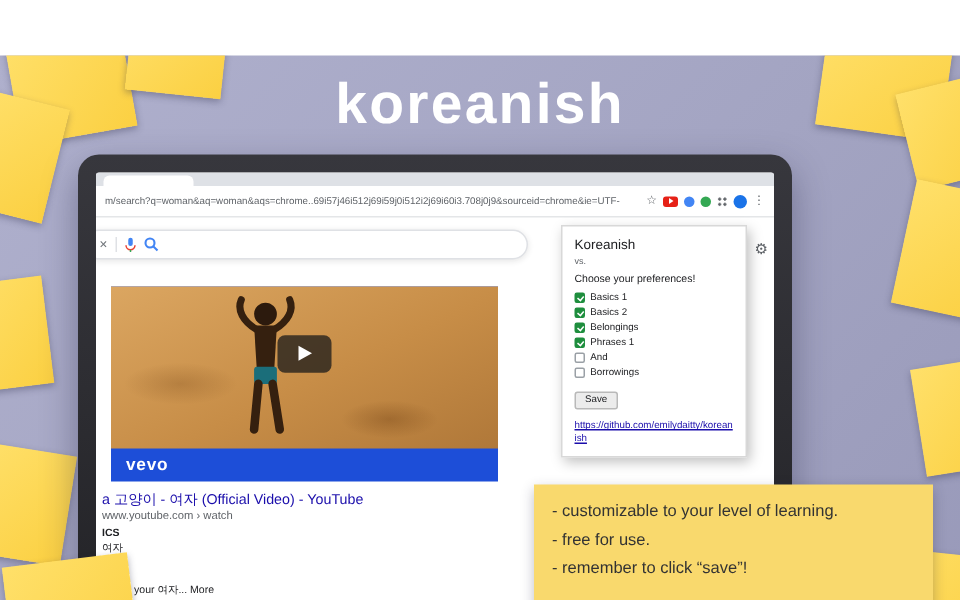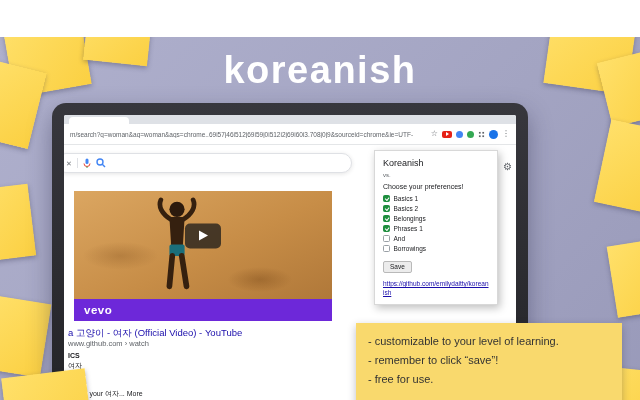--- a/index.html
+++ b/index.html
@@ -44,21 +44,21 @@
   
   .searchbar{position:absolute;left:-8px;top:8px;width:296px;height:20px;background:#fff;
              border:1px solid #dfe1e5;border-radius:11px;box-shadow:0 1px 4px rgba(32,33,36,.12);
              display:flex;align-items:center;gap:5px;padding:0 9px;box-sizing:border-box;}
   .searchval{flex:1;font-size:9px;color:#202124;padding-left:6px;}
   .close-x{font-size:7px;color:#70757a;line-height:1;}
   .vsep{width:1px;height:10px;background:#dfe1e5;}
   .gear{position:absolute;right:4px;top:17px;font-size:10px;color:#5f6368;line-height:1;z-index:3;}
 
   
-  .video{position:absolute;left:10px;top:46px;width:258px;height:130px;background:#6d28d9;}
+  .video{position:absolute;left:10px;top:46px;width:258px;height:130px;background:#1d4ed8;}
   .vid-img{position:absolute;left:0;right:0;top:0;bottom:22px;overflow:hidden;
     background:
       radial-gradient(46px 18px at 72% 82%, rgba(110,62,18,.35), transparent 70%),
       radial-gradient(54px 20px at 18% 60%, rgba(110,62,18,.25), transparent 70%),
       linear-gradient(155deg,#dba661 0%,#c78d47 55%,#b07839 100%);}
   .dancer{position:absolute;left:40%;top:6%;height:88%;transform:translateX(-50%);}
   .playbtn{position:absolute;left:50%;top:42%;width:36px;height:25px;transform:translate(-50%,-50%);
            background:rgba(25,25,25,.75);border-radius:5px;z-index:2;}
   .playbtn::after{content:"";position:absolute;left:14px;top:7px;border-left:9px solid #fff;
                   border-top:5.5px solid transparent;border-bottom:5.5px solid transparent;}
@@ -159,21 +159,21 @@
               <rect x="22" y="50" width="16" height="12" rx="2" fill="#1b6e7a"></rect>
               <path d="M25 62 L22 94" stroke="#35200f" stroke-width="6" stroke-linecap="round"></path>
               <path d="M35 62 L40 94" stroke="#35200f" stroke-width="6" stroke-linecap="round"></path>
             </svg>
             <div class="playbtn"></div>
           </div>
           <span class="vevo">vevo</span>
         </div>
 
         <div class="result-title">a 고양이 - 여자 (Official Video) - YouTube</div>
-        <div class="result-url">www.github.com › watch</div>
+        <div class="result-url">www.youtube.com › watch</div>
         <div class="result-lines">
           <div class="l0">ICS</div>
           <div>여자</div>
           <div>여자</div>
           <div>여자</div>
           <div>me be your 여자... More</div>
         </div>
 
         <div class="popup">
           <div class="popup-title">Koreanish</div>
@@ -208,17 +208,17 @@
           <span class="save-btn">Save</span>
           <div class="gh-link">https://github.com/emilydaitty/koreanish</div>
         </div>
 
       </div>
     </div>
   </div>
 
   <div class="note-card">
     <div class="note-line">- customizable to your level of learning.</div>
+    <div class="note-line">- free for use.</div>
     <div class="note-line">- remember to click “save”!</div>
-    <div class="note-line">- free for use.</div>
   </div>
 
 </div>
 
 </body></html>

